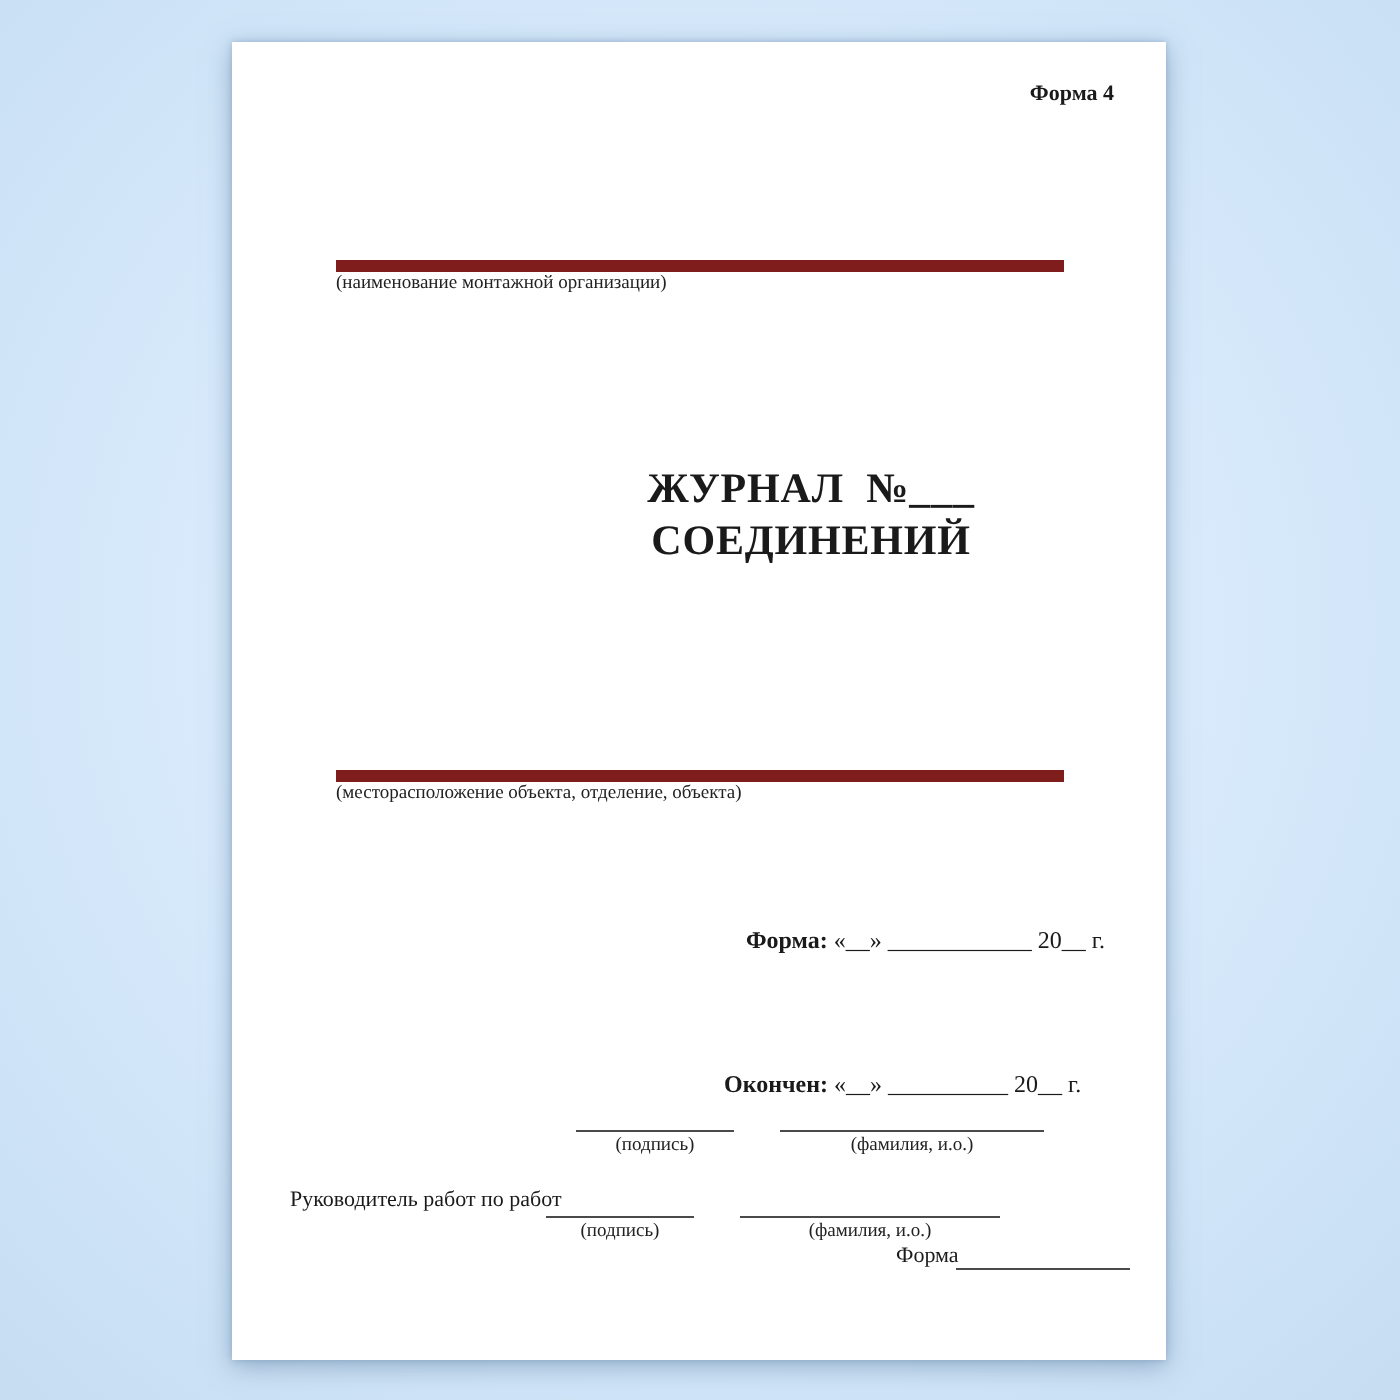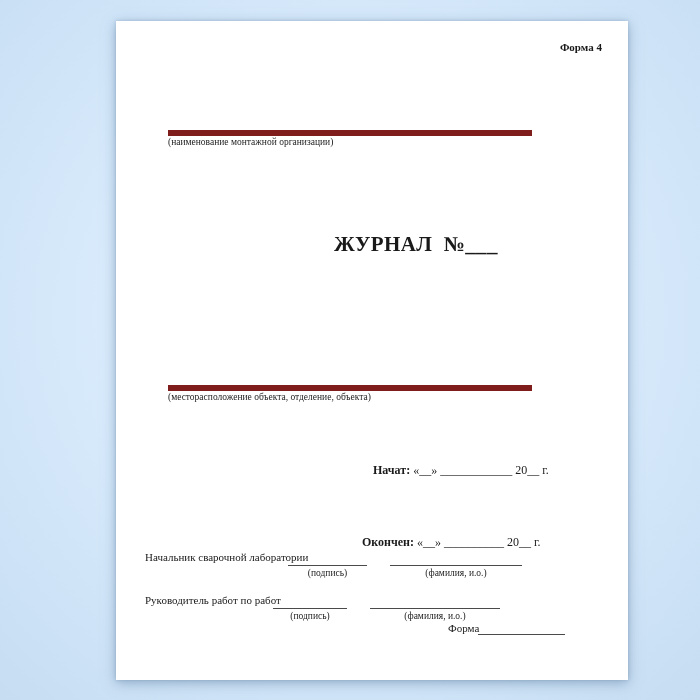--- a/index.html
+++ b/index.html
@@ -4,40 +4,40 @@
 <style>
   html,body{margin:0;padding:0;}
   body{
     width:700px;height:700px;overflow:hidden;
     background:radial-gradient(circle at 50% 45%, #e4f1fd 0%, #d6e9fb 55%, #c6ddf2 100%);
     font-family:"Liberation Serif","DejaVu Serif",serif;
     color:#1a1a1a;
     position:relative;
   }
   .sheet{
-    position:absolute;left:116px;top:21px;width:512px;height:659px;
+    position:absolute;left:116px;top:21px;width:467px;height:659px;
     background:#ffffff;
     box-shadow:0 3px 12px rgba(104,136,170,0.60), 0 0 3px rgba(104,136,170,0.40);
   }
   .form-number{
     position:absolute;top:20px;right:26px;
     font-size:11px;font-weight:bold;
   }
   .rule-block{
     position:absolute;left:52px;width:364px;
     border-top:6px solid #7f1d1d;
     text-align:left;
   }
   .rule-block .caption{
     display:block;font-size:9.5px;color:#222;padding-top:1px;
   }
   .org-block{top:109px;}
   .loc-block{top:364px;}
   .title{
-    position:absolute;top:210px;left:4px;width:100%;
+    position:absolute;top:210px;left:16px;width:100%;
     text-align:center;font-size:21px;font-weight:bold;line-height:26px;
     letter-spacing:0.4px;
     padding-left:40px;
   }
   .date-row{
     position:absolute;font-size:12px;white-space:nowrap;
   }
   .date-row .lbl{font-weight:bold;}
   .date-start{top:442px;left:257px;}
   .date-end{top:467px;left:246px;margin-top:47px;}
@@ -60,37 +60,37 @@
 <div class="sheet">
 
   <div class="form-number">Форма 4</div>
 
   <div class="rule-block org-block">
     <span class="caption">(наименование монтажной организации)</span>
   </div>
 
   <div class="title">
     <div>ЖУРНАЛ &nbsp;№___</div>
+    <div>СОЕДИНЕНИЙ</div>
   </div>
 
   <div class="rule-block loc-block">
     <span class="caption">(месторасположение объекта, отделение, объекта)</span>
   </div>
 
   <div class="date-row date-start">
-    <span class="lbl">Начат:</span>
+    <span class="lbl">Форма:</span>
     <span>«__» ____________ 20__ г.</span>
   </div>
 
   <div class="date-row date-end">
     <span class="lbl">Окончен:</span>
     <span>«__» __________ 20__ г.</span>
   </div>
 
-  <span class="sig-label" style="top:530px;left:29px;">Начальник сварочной лаборатории</span>
   <span class="fill-line" style="top:544px;left:172px;width:79px;"></span>
   <span class="line-caption" style="top:547px;left:172px;width:79px;">(подпись)</span>
   <span class="fill-line" style="top:544px;left:274px;width:132px;"></span>
   <span class="line-caption" style="top:547px;left:274px;width:132px;">(фамилия, и.о.)</span>
 
   <span class="sig-label" style="top:573px;left:29px;">Руководитель работ по работ</span>
   <span class="fill-line" style="top:587px;left:157px;width:74px;"></span>
   <span class="line-caption" style="top:590px;left:157px;width:74px;">(подпись)</span>
   <span class="fill-line" style="top:587px;left:254px;width:130px;"></span>
   <span class="line-caption" style="top:590px;left:254px;width:130px;">(фамилия, и.о.)</span>

